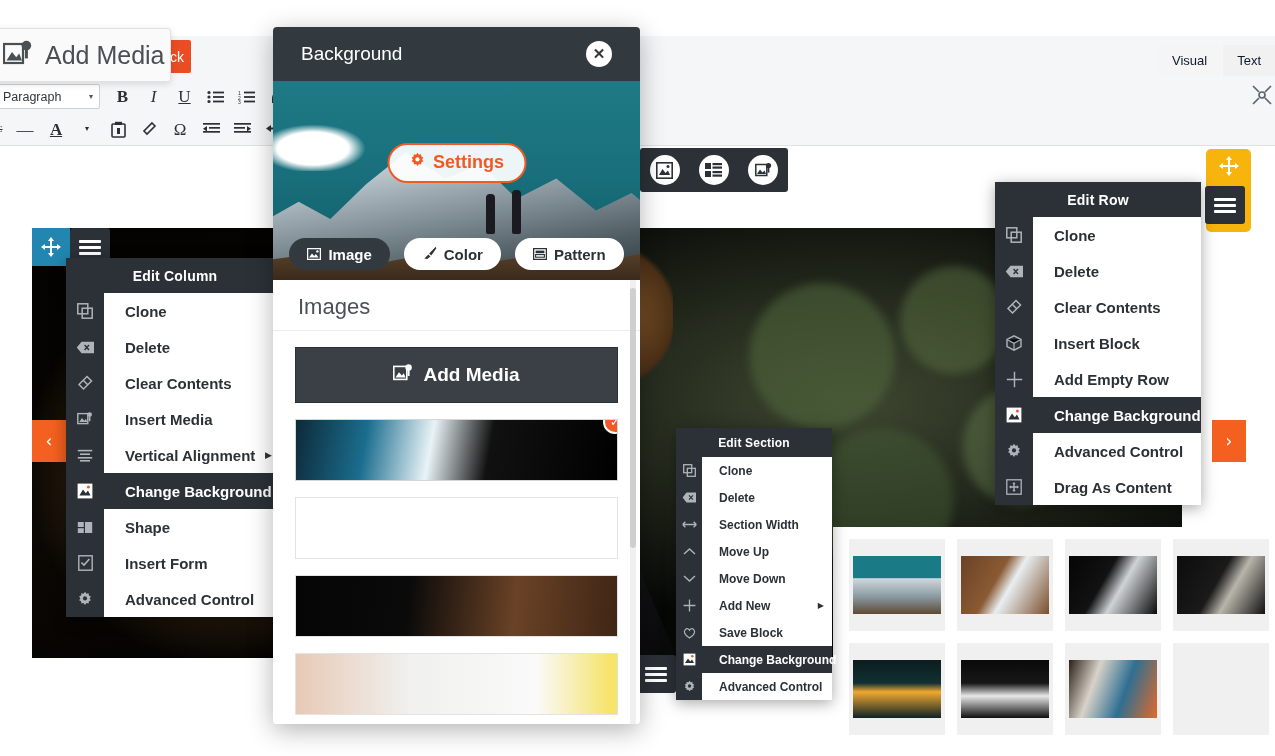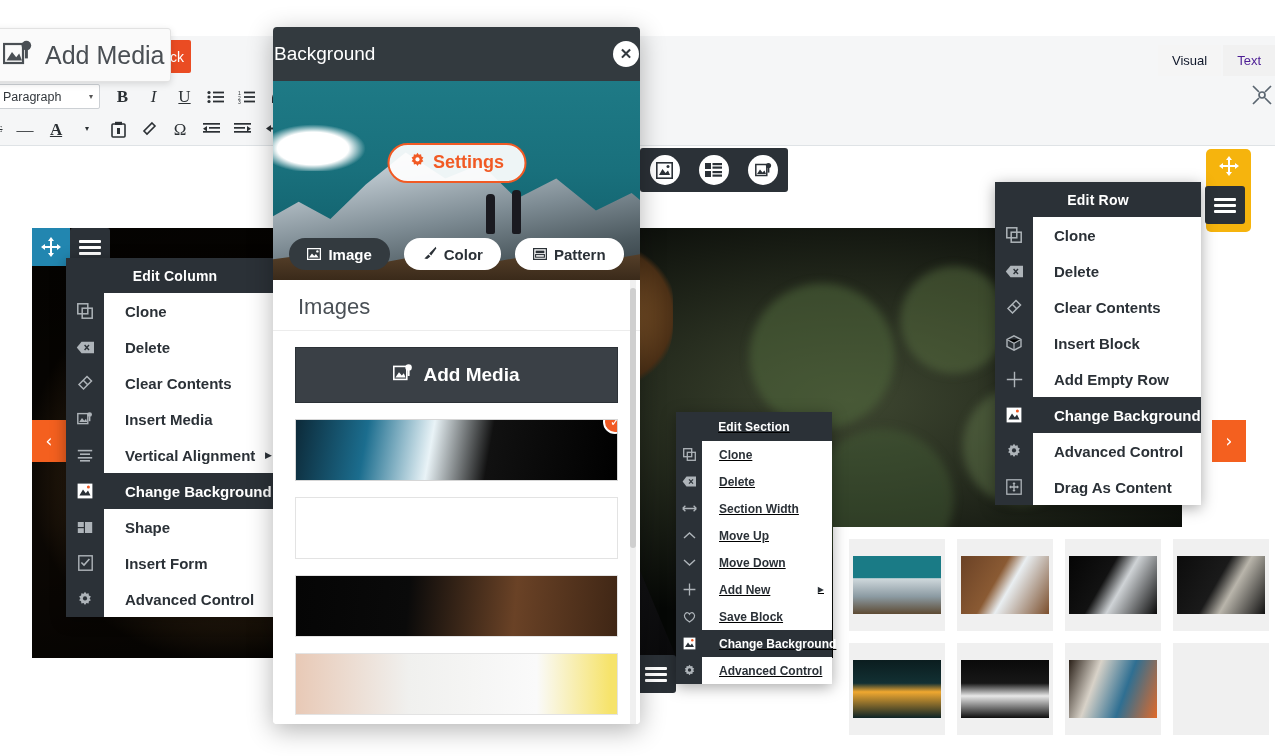--- a/index.html
+++ b/index.html
@@ -62,21 +62,21 @@
   .ck-badge {
     position: absolute; left: 163px; top: 40px;
     width: 28px; height: 33px; background: #ea4c23; border-radius: 2px;
     color: #fff; font-size: 14px; display: flex; align-items: center;
     justify-content: center; z-index: 39;
   }
 
   
   .vt-tabs { position: absolute; right: 0px; top: 45px; display: flex; gap: 2px; z-index: 30; }
   .vt-tab {
-    padding: 7px 13px 8px; font-size: 13px; color: #4c1d95;
+    padding: 7px 13px 8px; font-size: 13px; color: #0f172a;
     background: #f1f1f1; border: 1px solid transparent; border-bottom: none;
   }
   .vt-tab.active { background: #f5f5f5; color: #0f172a; }
 
   .expand-ico { position: absolute; right: 2px; top: 84px; width: 22px; height: 22px; z-index: 30; }
 
   
   .hero {
     position: absolute; left: 32px; top: 228px; width: 1150px; height: 430px;
     background: #0a0a0a; overflow: hidden; z-index: 5;
@@ -192,36 +192,36 @@
     flex: 1; padding-left: 14px; font-size: 15px; color: #2b3137;
     font-weight: bold; white-space: nowrap;
   }
   .mrow.hl .txt { color: #ffffff; }
   .mrow .arrow { padding-right: 12px; font-size: 9px; color: #2b3137; }
 
   #menu-column { left: 66px; top: 258px; width: 218px; }
   #menu-row { left: 995px; top: 182px; width: 206px; }
   #menu-row .mrow { height: 36px; }
   #menu-row .mrow .txt { font-size: 15px; }
-  #menu-section { left: 676px; top: 412px; width: 156px; text-decoration: underline; }
+  #menu-section { left: 676px; top: 428px; width: 156px; }
   #menu-section .menu-title { font-size: 12px; padding: 8px 0 7px; }
   #menu-section .mrow { height: 27px; }
   #menu-section .mrow .gut { width: 26px; min-width: 26px; }
   #menu-section .mrow .txt { font-size: 12px; padding-left: 10px; }
   #menu-section .mrow .arrow { font-size: 8px; padding-right: 8px; }
 
   
   #bg-panel {
     position: absolute; left: 273px; top: 27px; width: 367px; height: 697px;
     background: #ffffff; border-radius: 4px; z-index: 60;
     box-shadow: 0 6px 26px rgba(0,0,0,.3); overflow: hidden;
   }
   .bgp-head {
     height: 54px; background: #333a3f; display: flex; align-items: center;
-    justify-content: space-between; padding: 0 1px;
+    justify-content: space-between; padding: 0 28px;
   }
   .bgp-head .t { color: #fff; font-size: 19px; }
   .close-btn {
     width: 26px; height: 26px; border-radius: 50%; background: #fff;
     display: flex; align-items: center; justify-content: center;
     color: #333a3f; font-size: 15px; font-weight: bold;
   }
   .bgp-preview {
     position: relative; height: 199px; overflow: hidden;
     background: linear-gradient(180deg,#1e7a86 0%,#19707c 45%,#0e5a66 100%);

